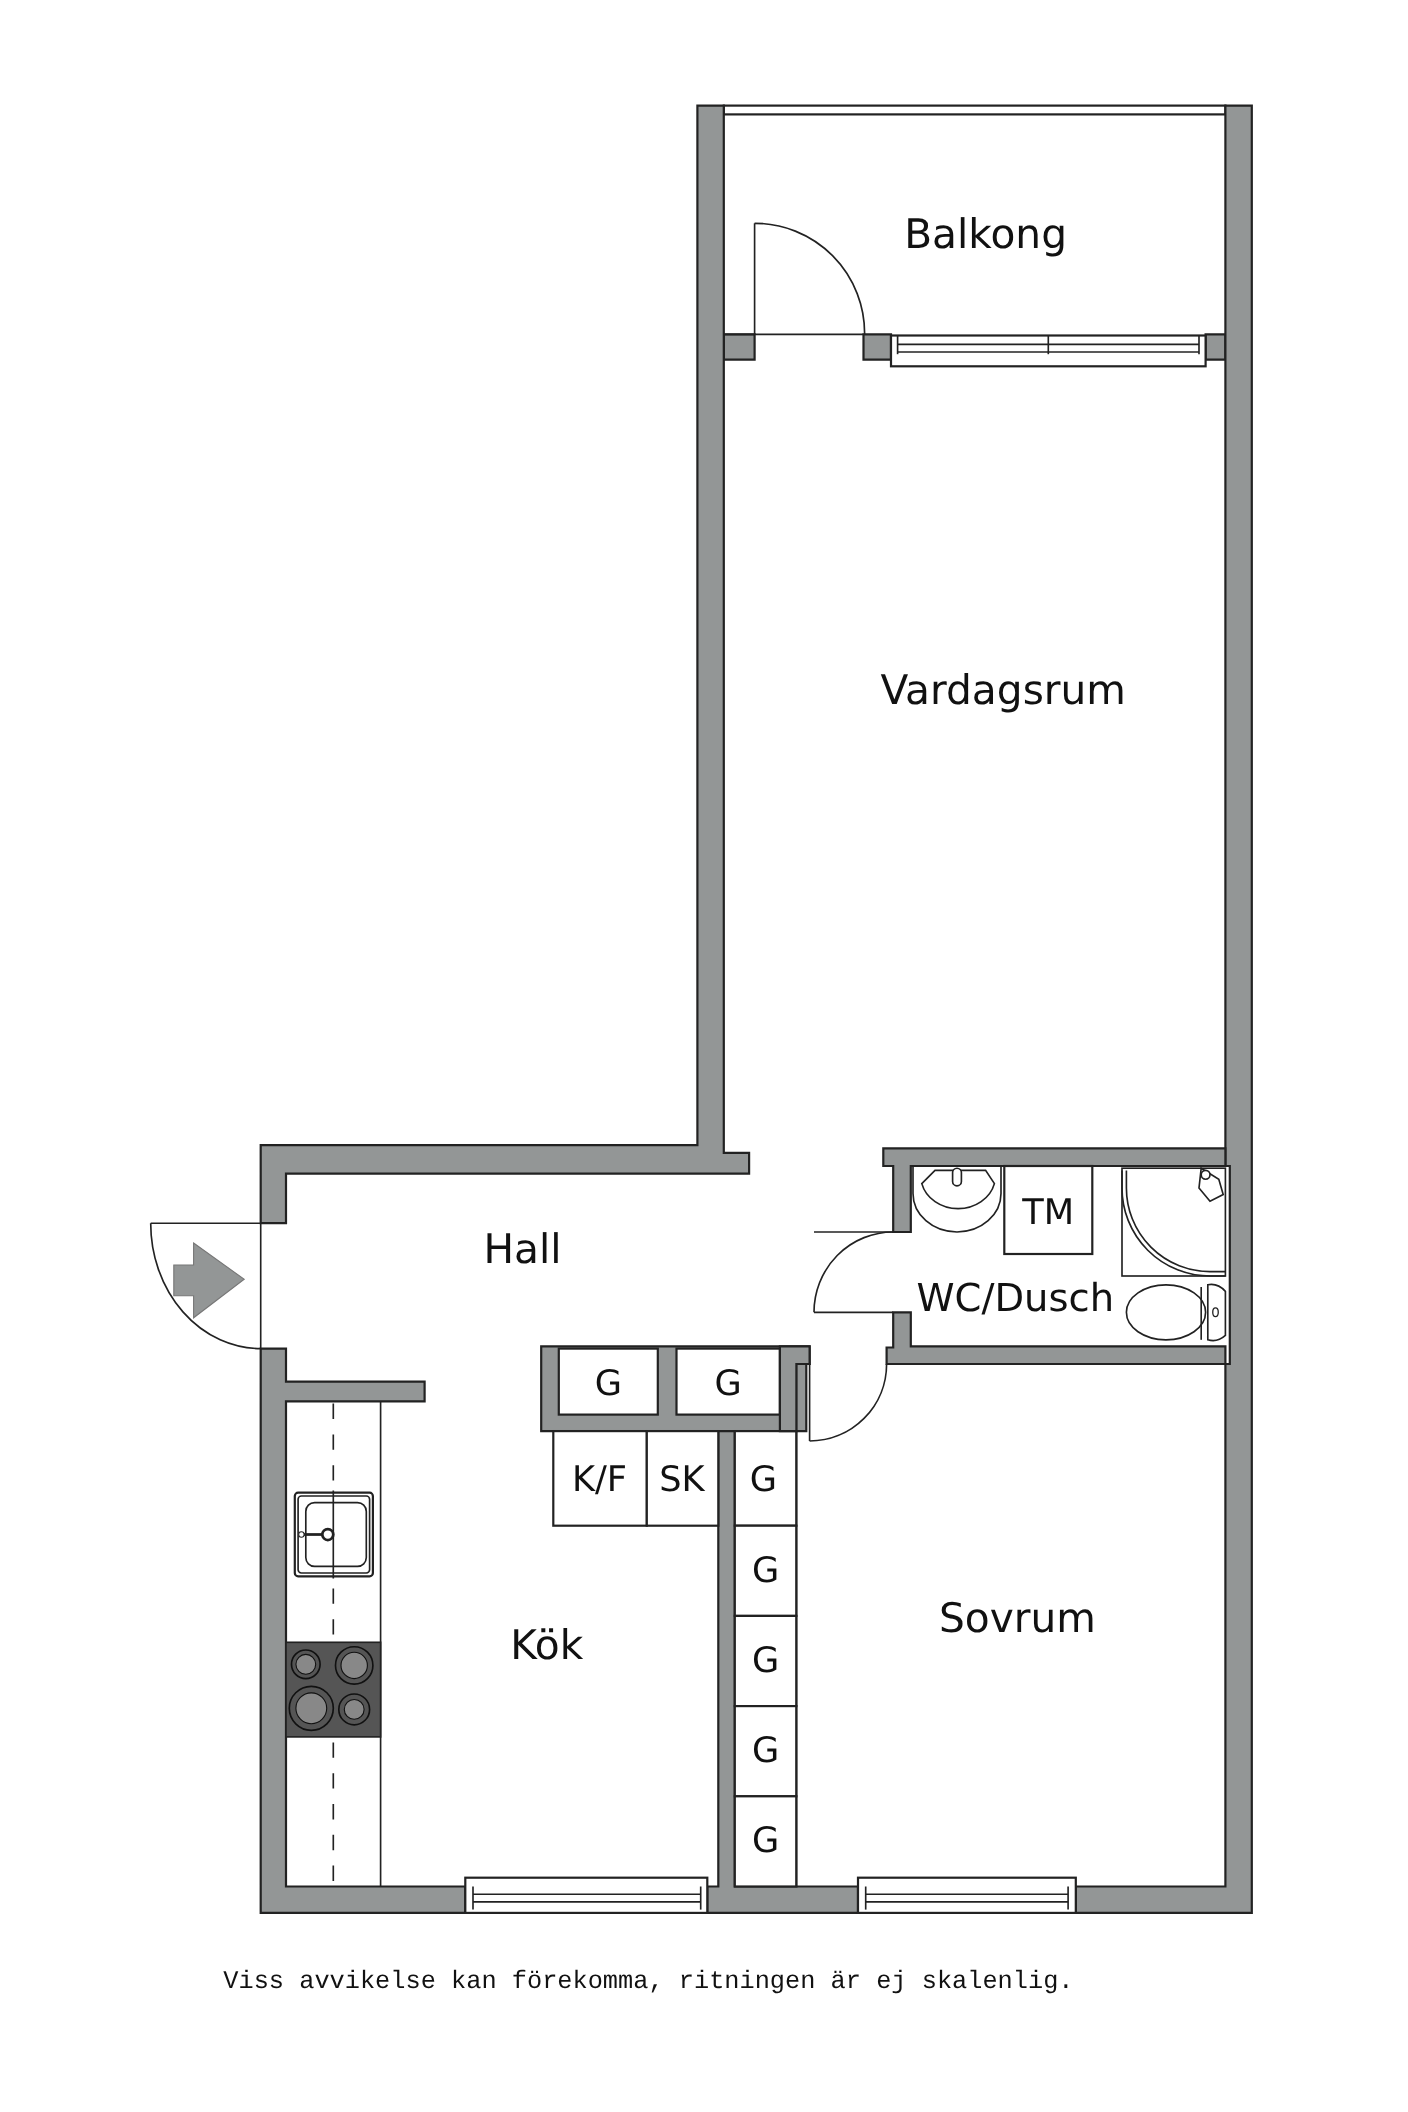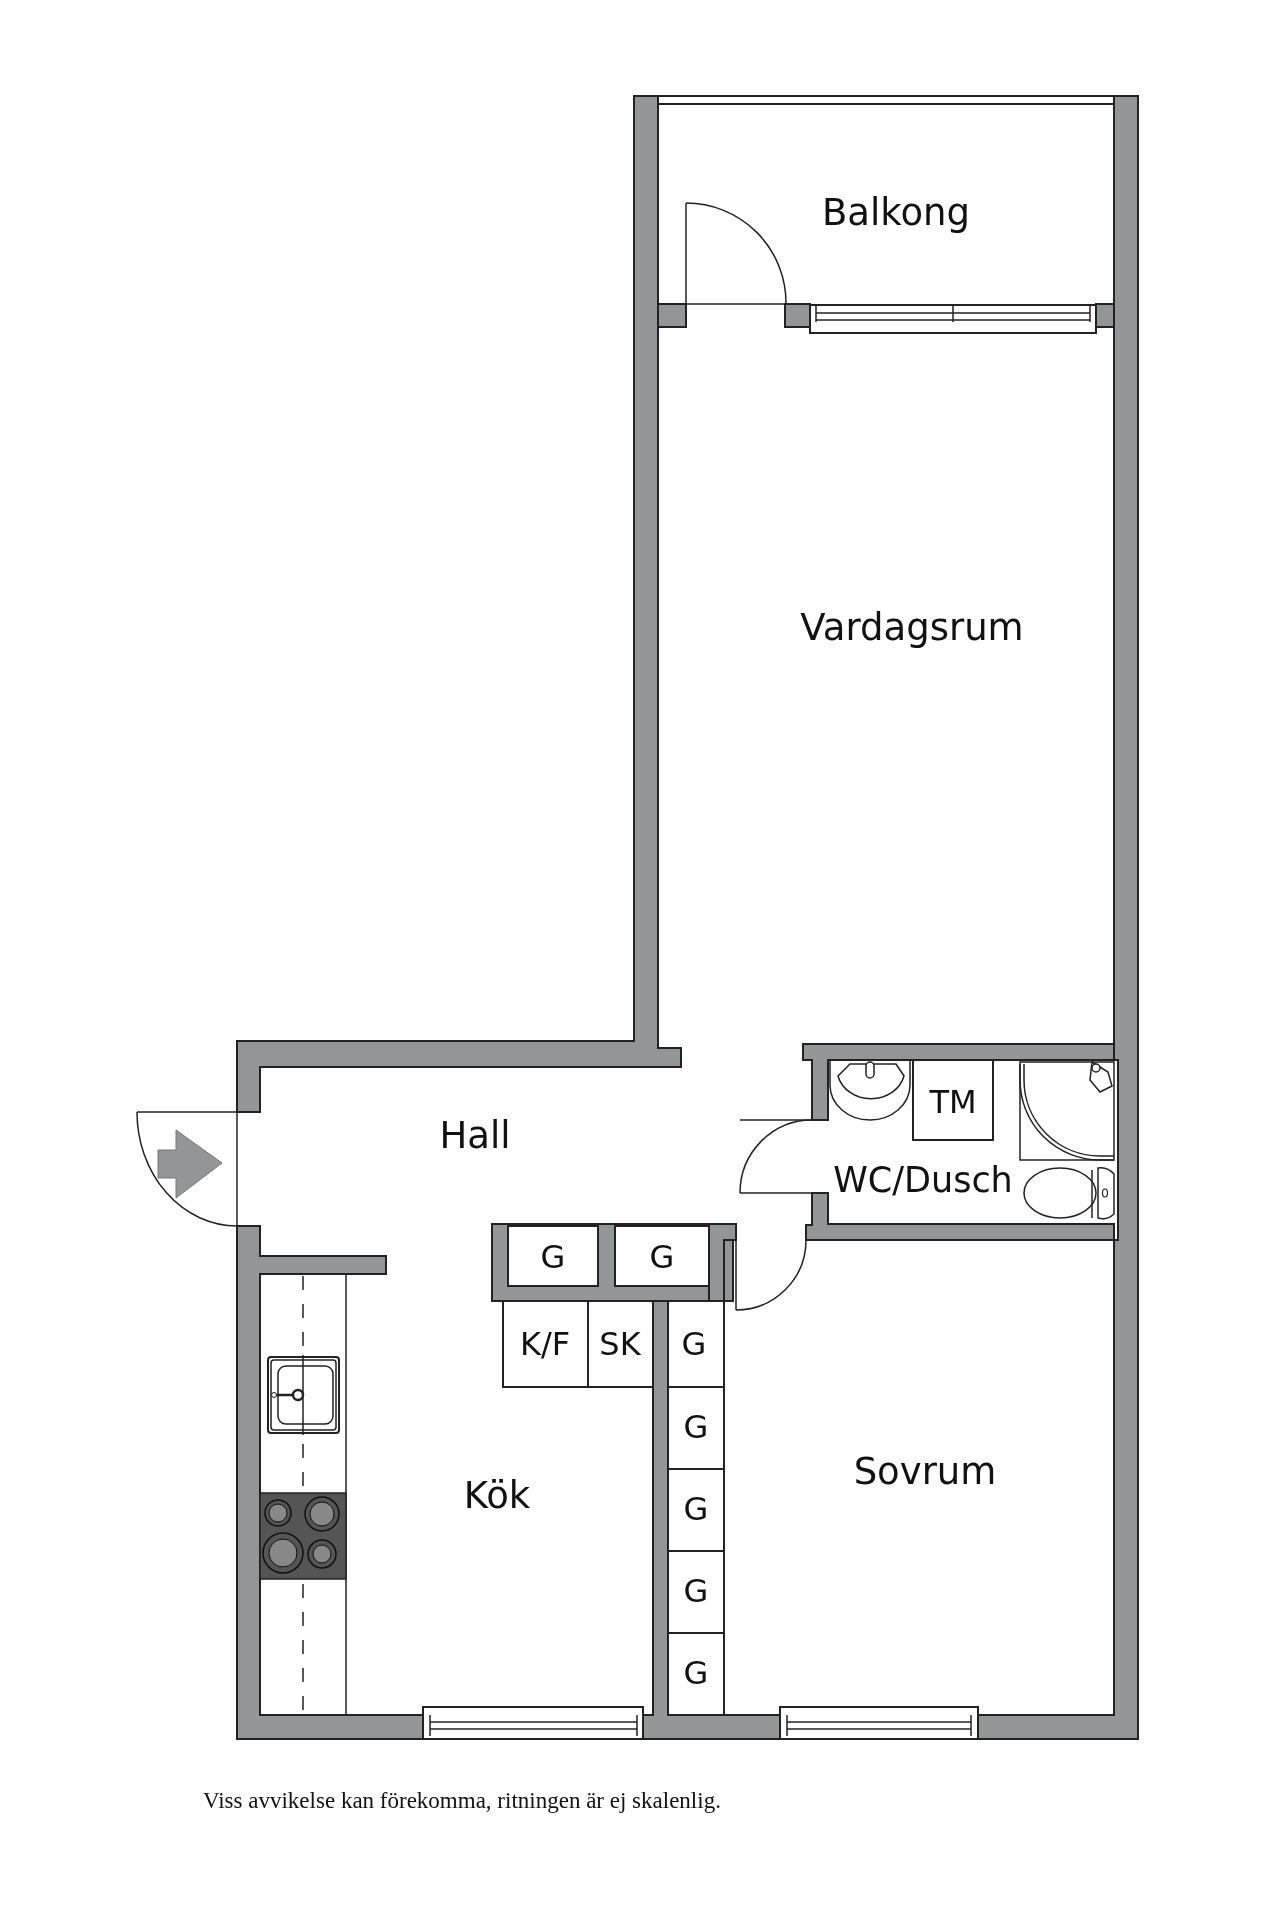--- a/index.html
+++ b/index.html
@@ -4,21 +4,21 @@
 <style>
   html, body { margin:0; padding:0; background:#ffffff; }
   body { width:1280px; height:1920px; position:relative; overflow:hidden; font-family:"Liberation Sans", "DejaVu Sans", sans-serif; }
   #plan { position:absolute; left:0; top:0; }
   .wall { fill:#939696; stroke:#222222; stroke-width:2; }
   .thin { fill:none; stroke:#222222; stroke-width:1.5; }
   .white { fill:#ffffff; stroke:#222222; stroke-width:2; }
   .label { font-family:"DejaVu Sans", sans-serif; fill:#111111; }
   .room-label { font-size:37px; }
   .fixture-label { font-size:32px; }
-  .caption { position:absolute; left:203px; top:1788px; font-size:23px; color:#111111; font-family:Liberation Serif, serif; white-space:nowrap; }
+  .caption { position:absolute; left:203px; top:1788px; font-size:23px; color:#111111; font-family:Liberation Mono, monospace; white-space:nowrap; }
 </style>
 </head>
 <body>
 
 <svg id="plan" width="1280" height="1920" viewBox="0 0 1280 1920" xmlns="http://www.w3.org/2000/svg">
 
   <g>
 
     <rect x="658" y="96" width="456" height="8" class="white"></rect>
 

